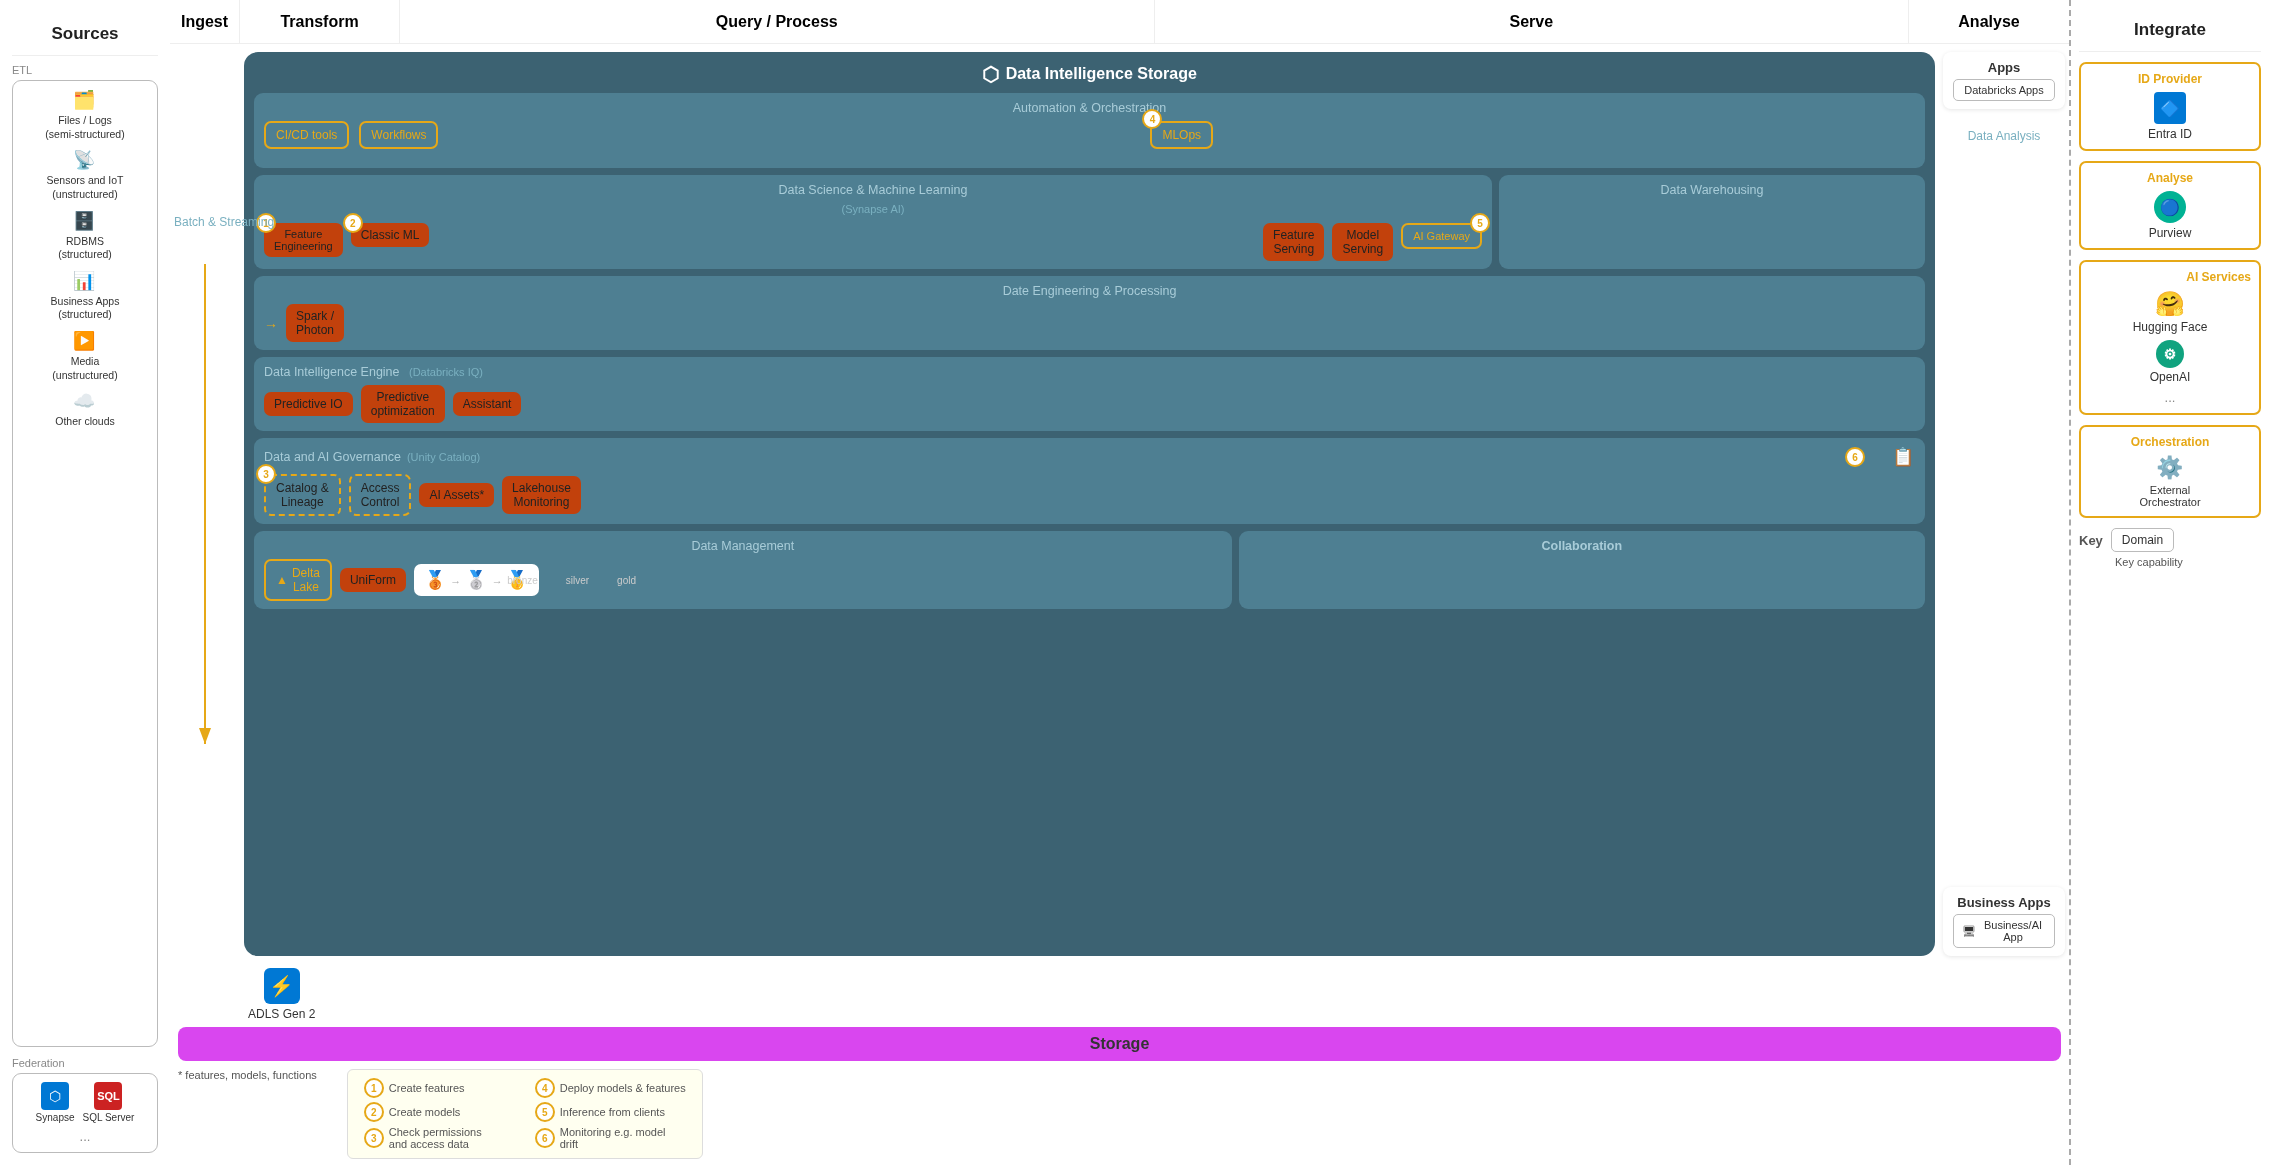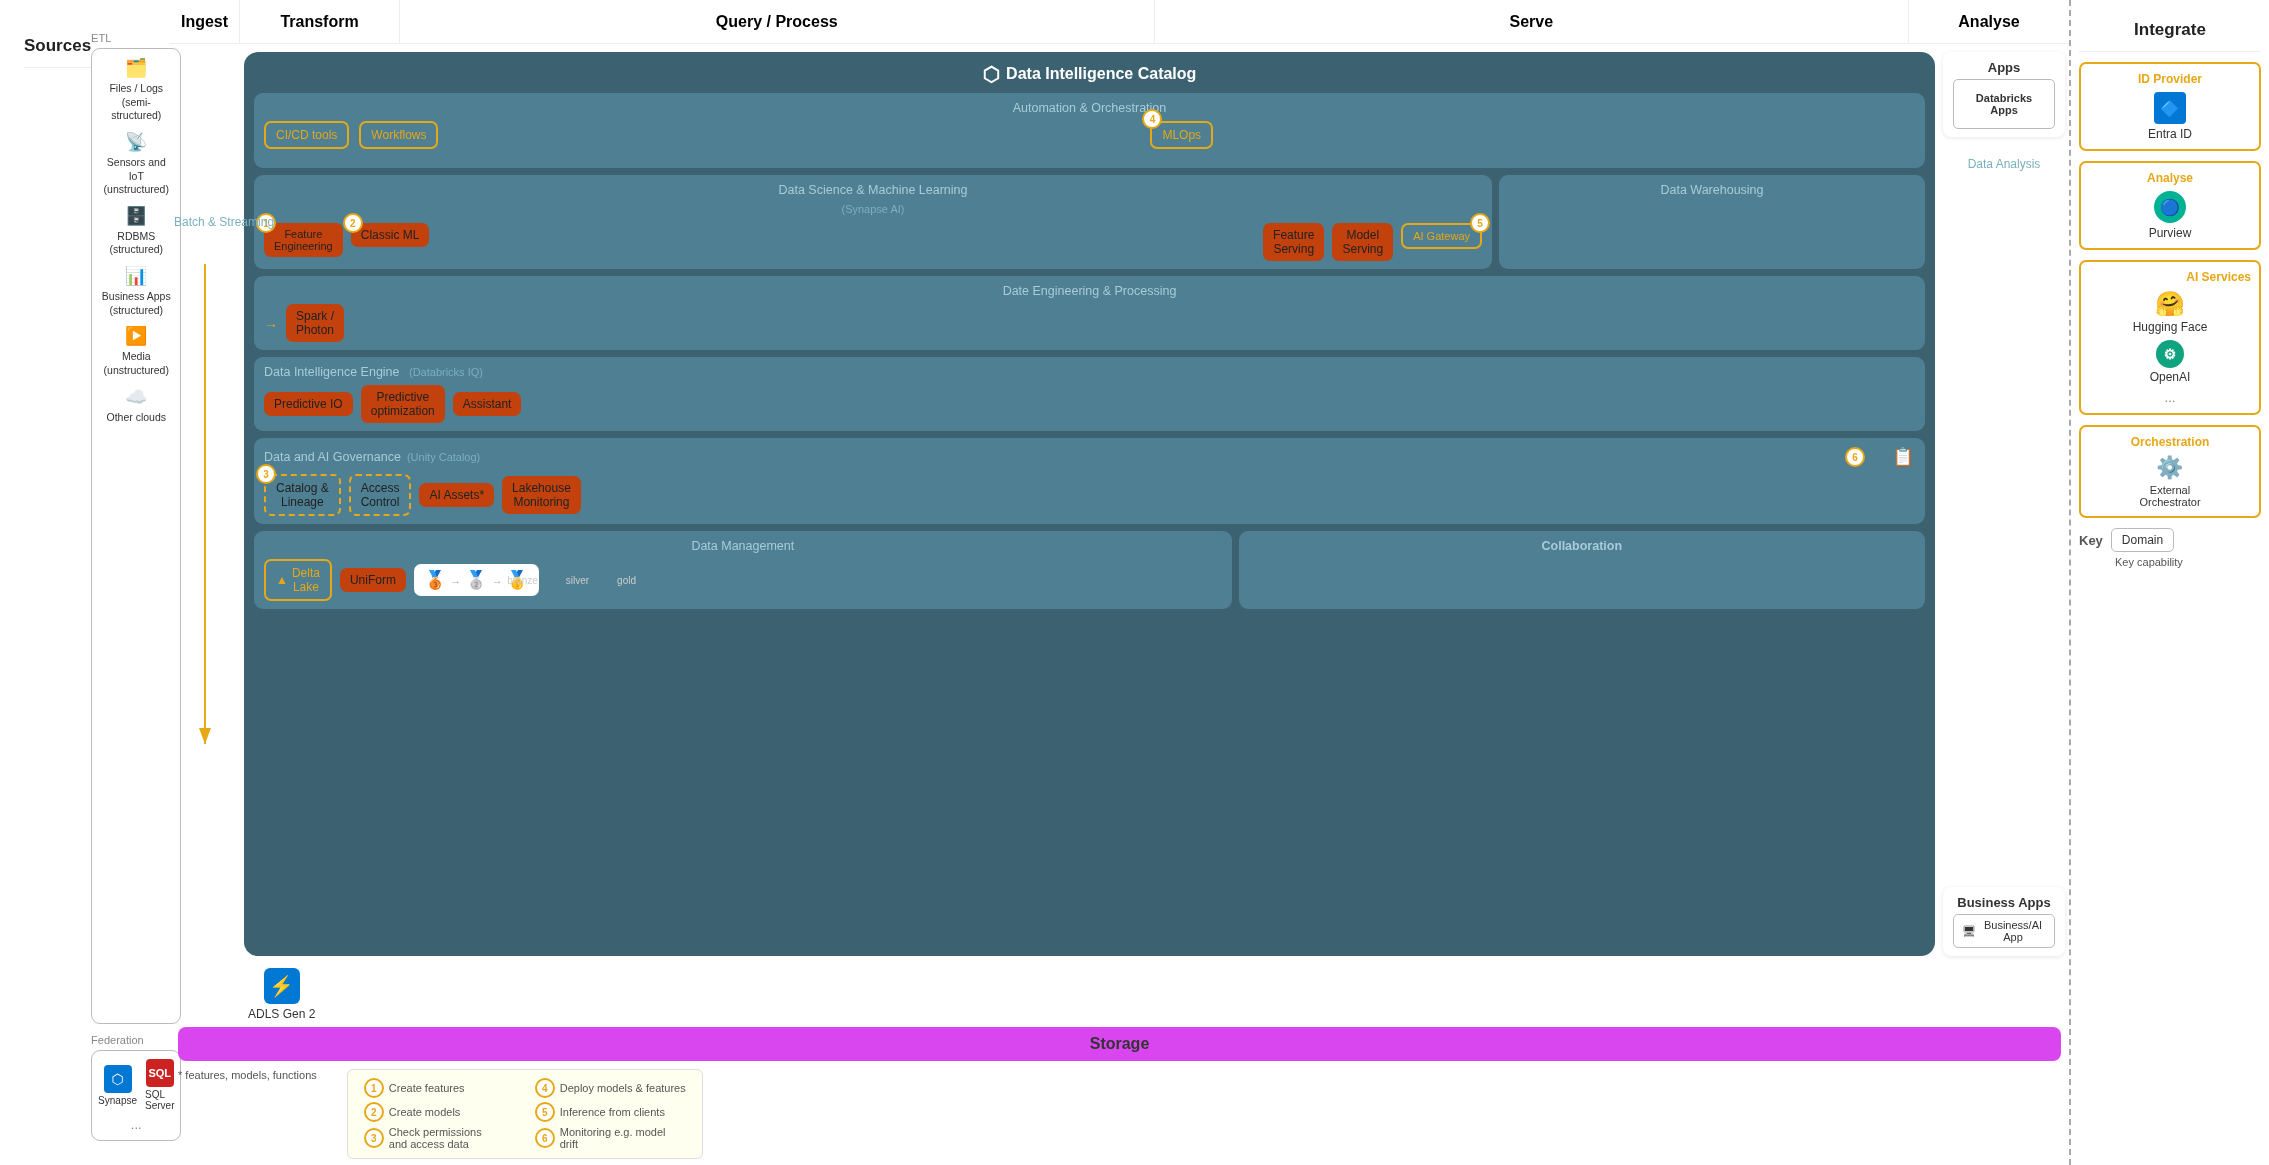--- a/index.html
+++ b/index.html
@@ -24,23 +24,23 @@
       display: flex;
       width: 100%;
       height: 1165px;
       background: white;
     }
 
     
     .col-sources {
       width: 170px;
       flex-shrink: 0;
-      padding: 24px;
-      display: flex;
-      flex-direction: row;
+      padding: 12px;
+      display: flex;
+      flex-direction: column;
     }
 
     
     .col-middle {
       flex: 1;
       display: flex;
       flex-direction: column;
     }
 
     
@@ -271,21 +271,21 @@
             </marker>
           </defs>
           <line x1="20" y1="10" x2="20" y2="490" stroke="#e6a817" stroke-width="2" marker-end="url(#arrowhead)"></line>
         </svg>
       </div>
 
       <div class="platform-container">
 
         <div style="text-align:center; color:white; font-size:16px; font-weight:600; display:flex; align-items:center; justify-content:center; gap:6px;">
           <span style="font-size:20px;">⬡</span>
-          <span>Data Intelligence Catalog</span>
+          <span>Data Intelligence Storage</span>
         </div>
 
         <div class="plat-section" style="min-height:75px;">
           <div class="plat-section-title">Automation &amp; Orchestration</div>
           <div class="plat-row" style="gap:10px; align-items:center;">
             <div class="orange-pill">CI/CD tools</div>
             <div class="orange-pill">Workflows</div>
             <div style="flex:1;"></div>
 
             <div style="position:relative;">
@@ -394,21 +394,21 @@
             <div class="plat-section-title">Collaboration</div>
           </div>
         </div>
 
       </div>
 
       <div class="right-col">
 
         <div style="background:white; border-radius:8px; padding:8px 10px; text-align:center; margin-bottom:4px; box-shadow:0 1px 4px rgba(0,0,0,0.1);">
           <div style="font-size:13px; font-weight:600; color:#333; margin-bottom:4px;">Apps</div>
-          <div style="border:1.5px solid #bbb; border-radius:5px; padding:12px 8px; font-size:11px; color:#333;font-weight:bold;">Databricks
+          <div style="border:1.5px solid #bbb; border-radius:5px; padding:4px 8px; font-size:11px; color:#333;">Databricks
 Apps</div>
         </div>
 
         <div style="color:#7ab0c0; font-size:12px; text-align:center; margin:8px 0;">Data Analysis</div>
 
         <div style="background:white; border-radius:8px; padding:8px 10px; text-align:center; margin-top:auto; box-shadow:0 1px 4px rgba(0,0,0,0.1);">
           <div style="font-size:13px; font-weight:600; color:#333; margin-bottom:4px;">Business Apps</div>
           <div style="border:1.5px solid #bbb; border-radius:5px; padding:4px 8px; font-size:11px; color:#333; display:flex; align-items:center; gap:4px; justify-content:center;">
             <span>🖥</span>
             <span>Business/AI App</span>

